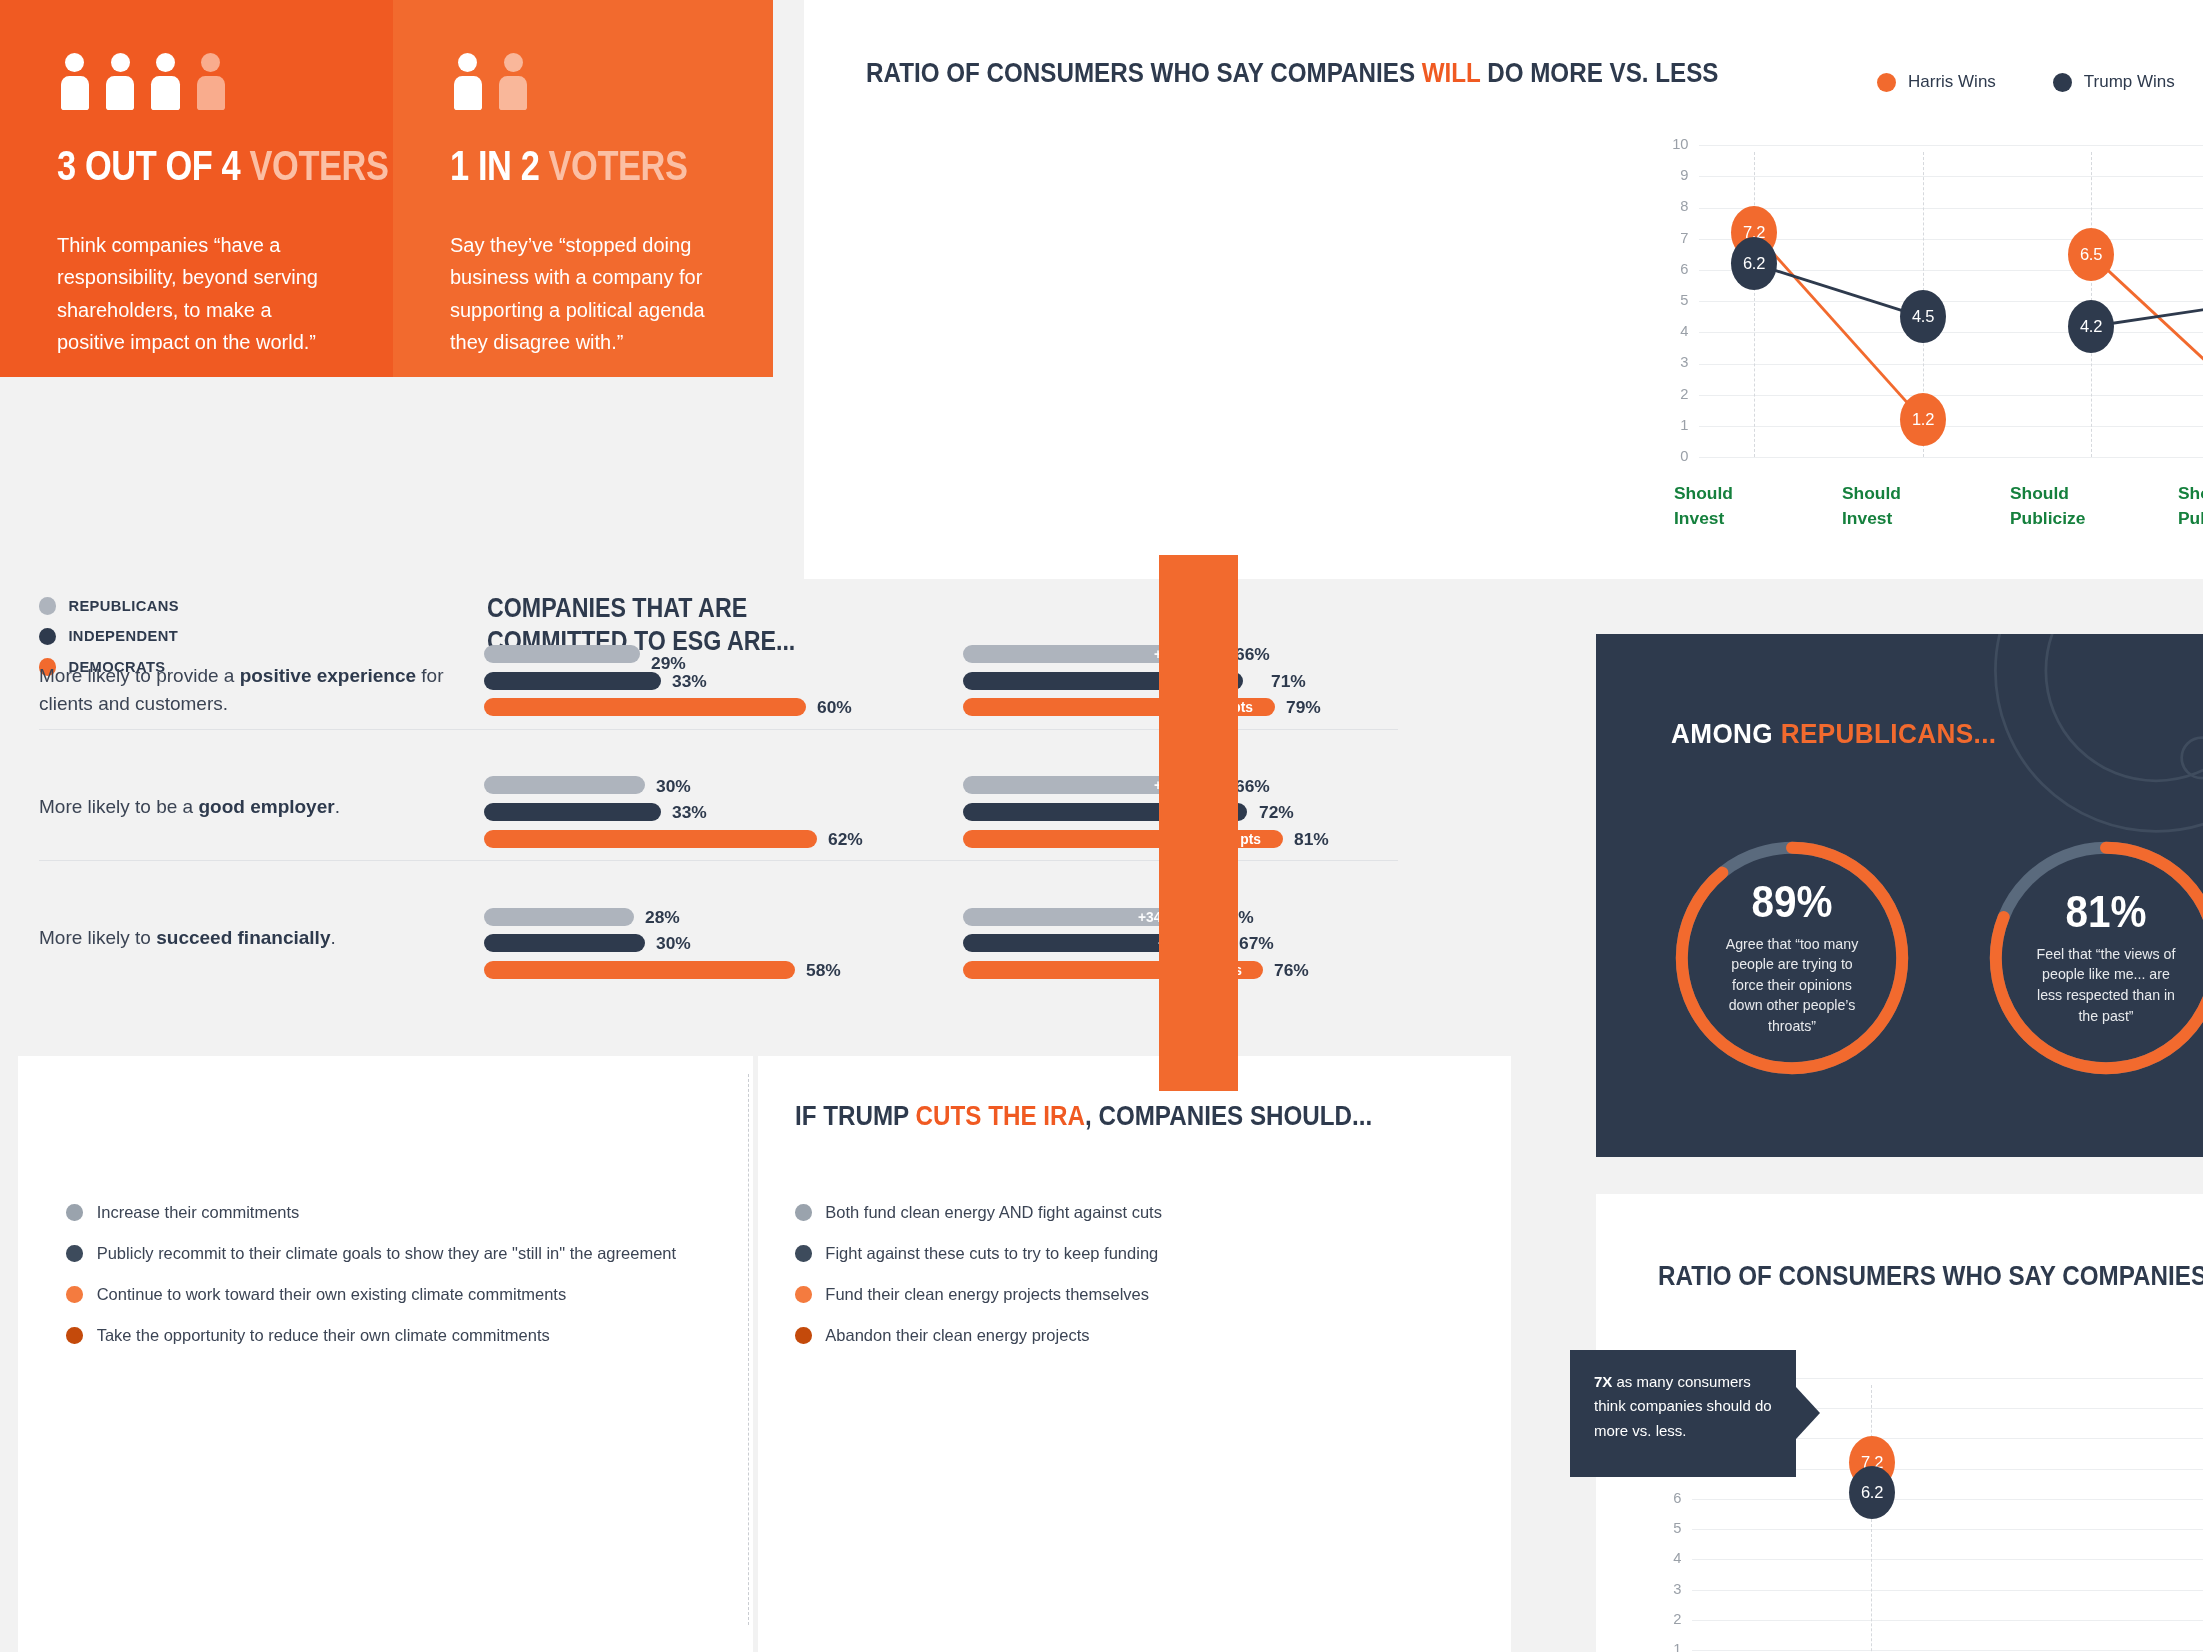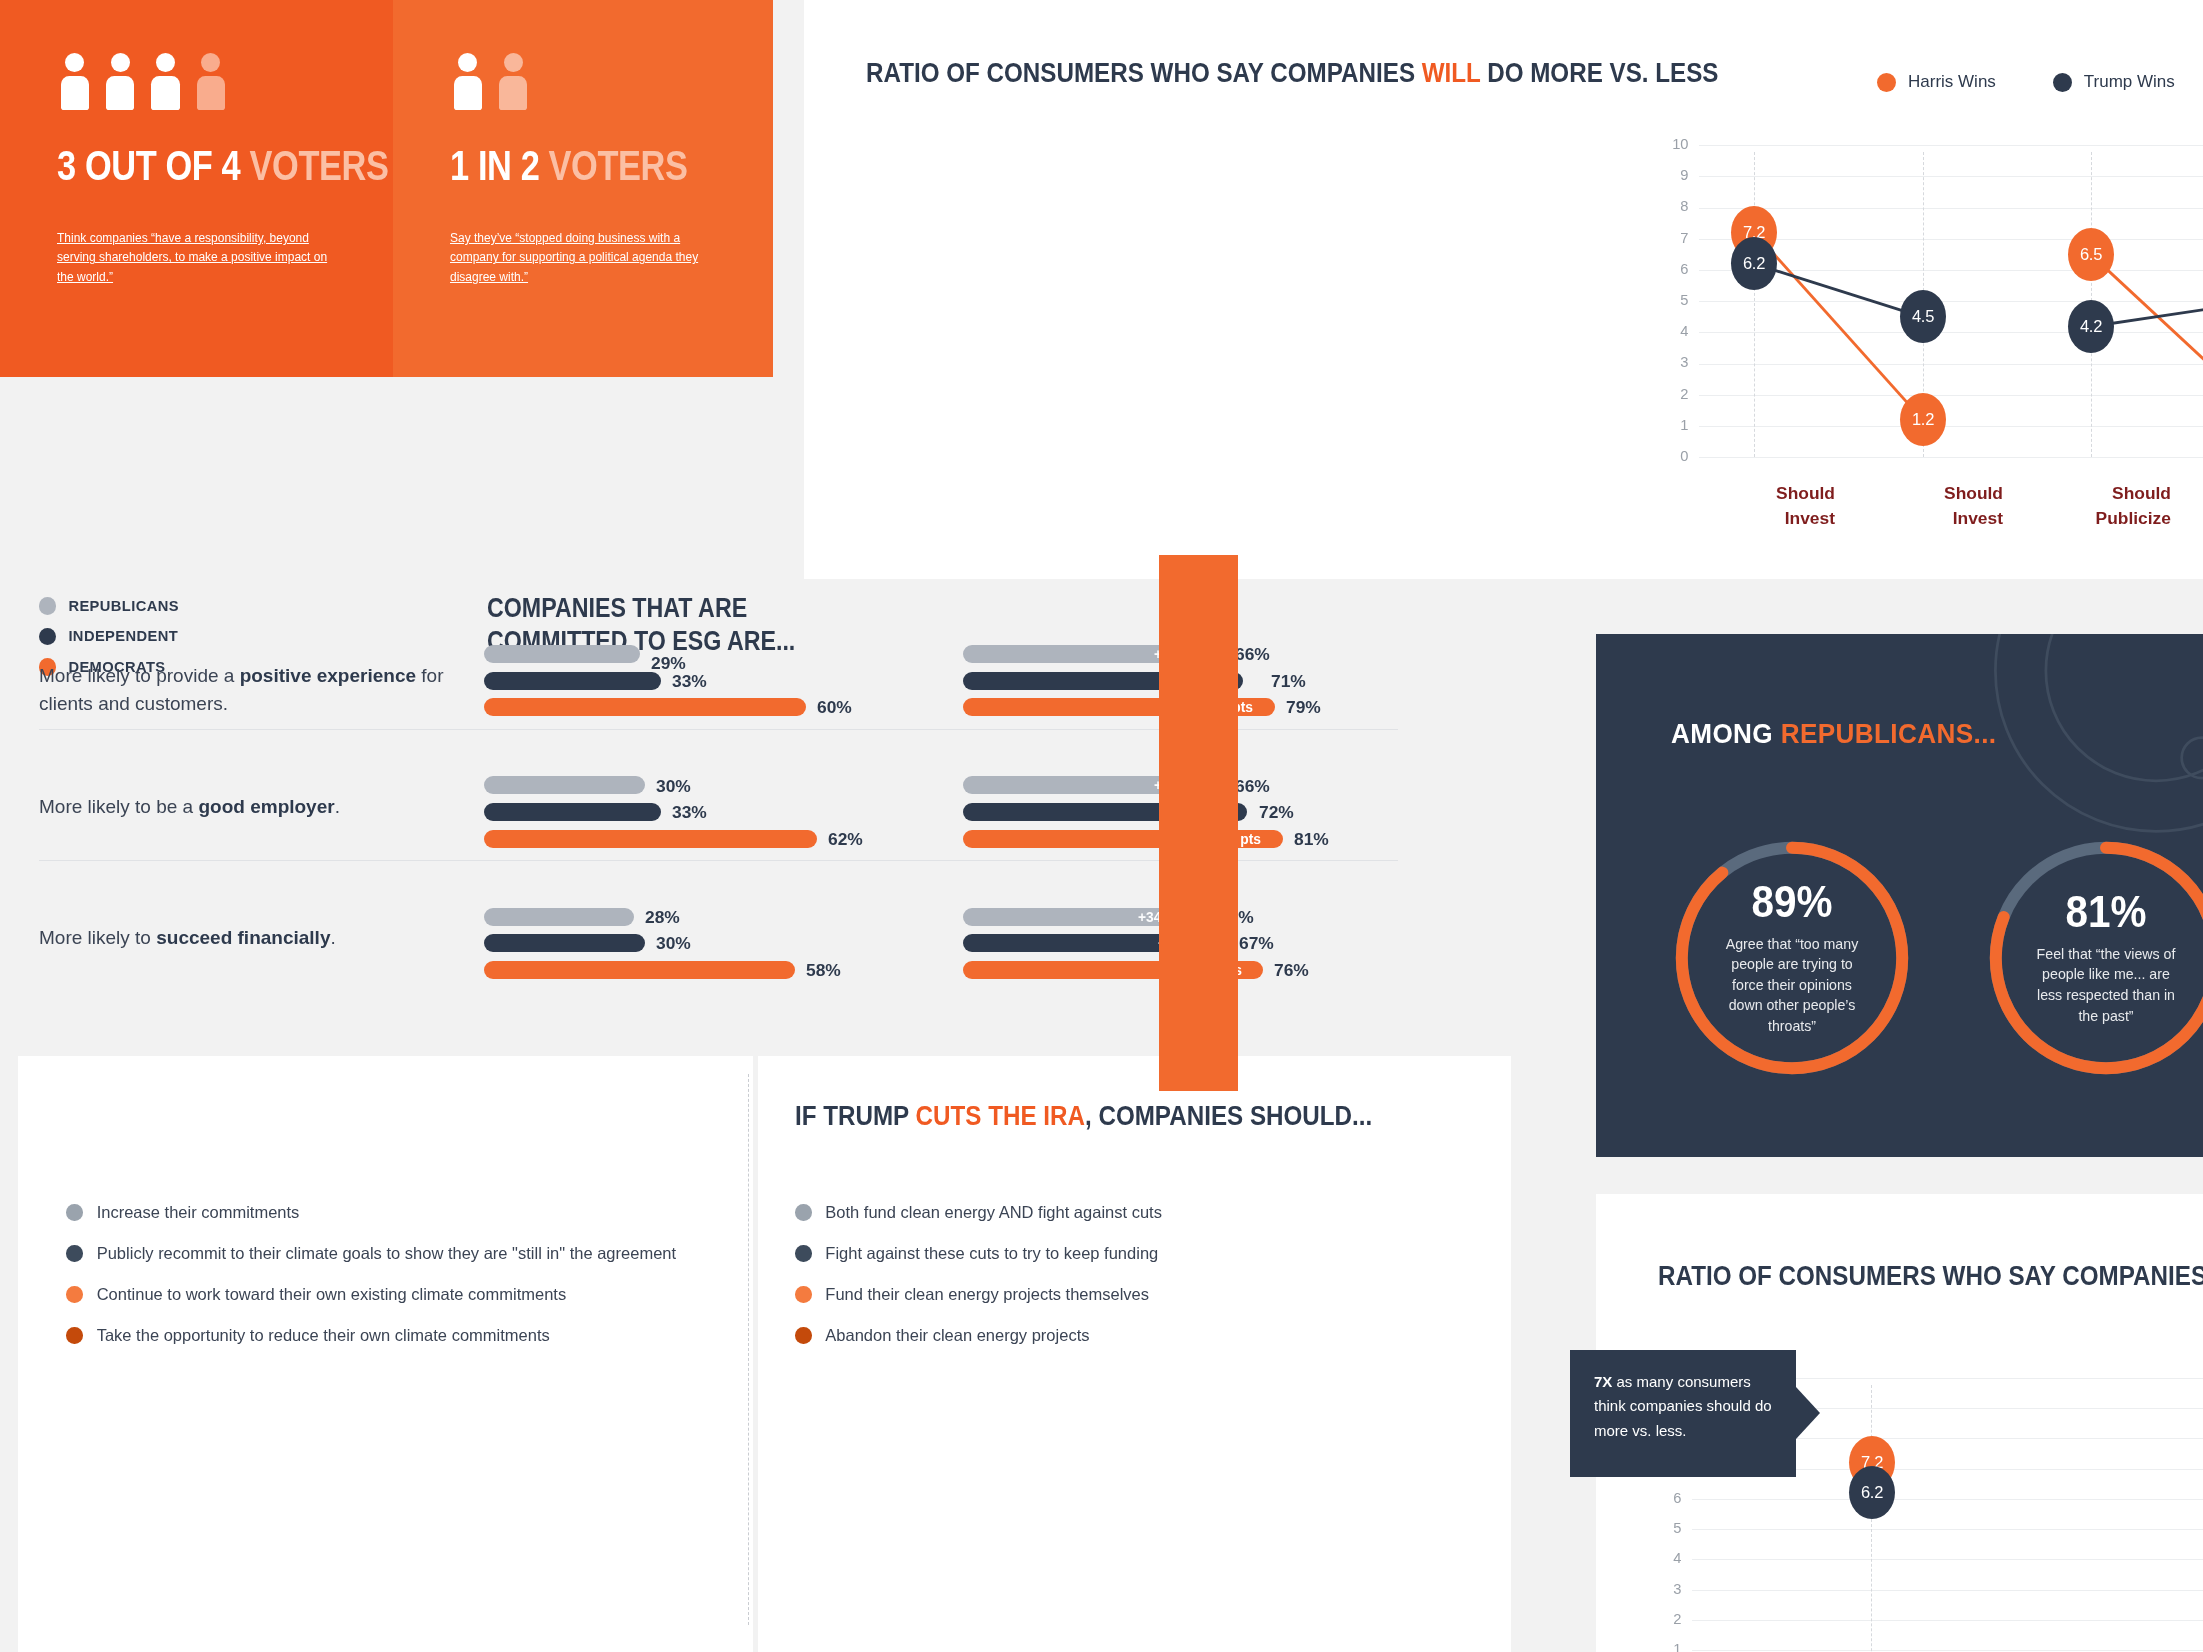--- a/index.html
+++ b/index.html
@@ -27,40 +27,40 @@
                   width:4.6px; height:14.7px; background:inherit; }
   .person.faded .head, .person.faded .body { background:#f9b79a; }
   .stat-panel.p1 .person.faded .head, .stat-panel.p1 .person.faded .body { background:#f9ac8d; }
   .stat-head {
     font-family:"Liberation Sans Narrow","Liberation Sans",sans-serif;
     font-weight:700; font-size:43px; letter-spacing:-0.5px;
     transform: scaleX(0.80); transform-origin:left center;
     white-space:nowrap; margin-bottom:39px;
   }
   .stat-head .dim { color:#fbbfa4; }
-  .stat-body { font-size:12px; line-height:1.62; max-width:294px; font-weight:400;text-decoration:underline; }
+  .stat-body { font-size:20px; line-height:1.62; max-width:294px; font-weight:400; }
 
   
   #ratio-card-top { left:804px; top:0; width:1400px; height:579px; background:#fff; }
   .chart-title {
     font-family:"Liberation Sans Narrow","Liberation Sans",sans-serif;
     font-weight:700; font-size:27.5px; color:#2e3a4d; letter-spacing:0px;
     transform:scaleX(0.88); transform-origin:left center; white-space:nowrap;
   }
   .chart-title .hl { color:#f05a22; }
   .legend-top { display:flex; gap:57px; align-items:center; }
   .legend-item { display:flex; gap:12px; align-items:center; font-size:17px; color:#2e3a4d; }
   .legend-dot { width:19px; height:19px; border-radius:50%; display:block; }
 
   .plot { position:absolute; }
   .ytick { position:absolute; font-size:14.7px; color:#9aa0a8; text-align:right; width:27.5px; }
   .gridline { position:absolute; height:0.9px; background:#eceef0; }
   .vdash { position:absolute; width:0; border-left:1.4px dashed #d6d9dd; }
-  .xlab { position:absolute; text-align:right; font-size:17.4px; font-weight:700;
-          color:#7f1d1d; line-height:1.45; }
+  .xlab { position:absolute; text-align:left; font-size:17.4px; font-weight:700;
+          color:#15803d; line-height:1.45; }
   .node { position:absolute; border-radius:50%; display:flex; align-items:center;
           justify-content:center; color:#fff;
           font-family:"Liberation Sans Narrow","Liberation Sans",sans-serif;
           font-weight:400; font-size:16.5px; letter-spacing:-0.3px; }
   .node.o { background:#f26a2e; }
   .node.n { background:#2e3a4d; }
   svg.lines { position:absolute; left:0; top:0; overflow:visible; }
 
   
   #esg { left:0; top:579px; width:1414px; height:367px; }

